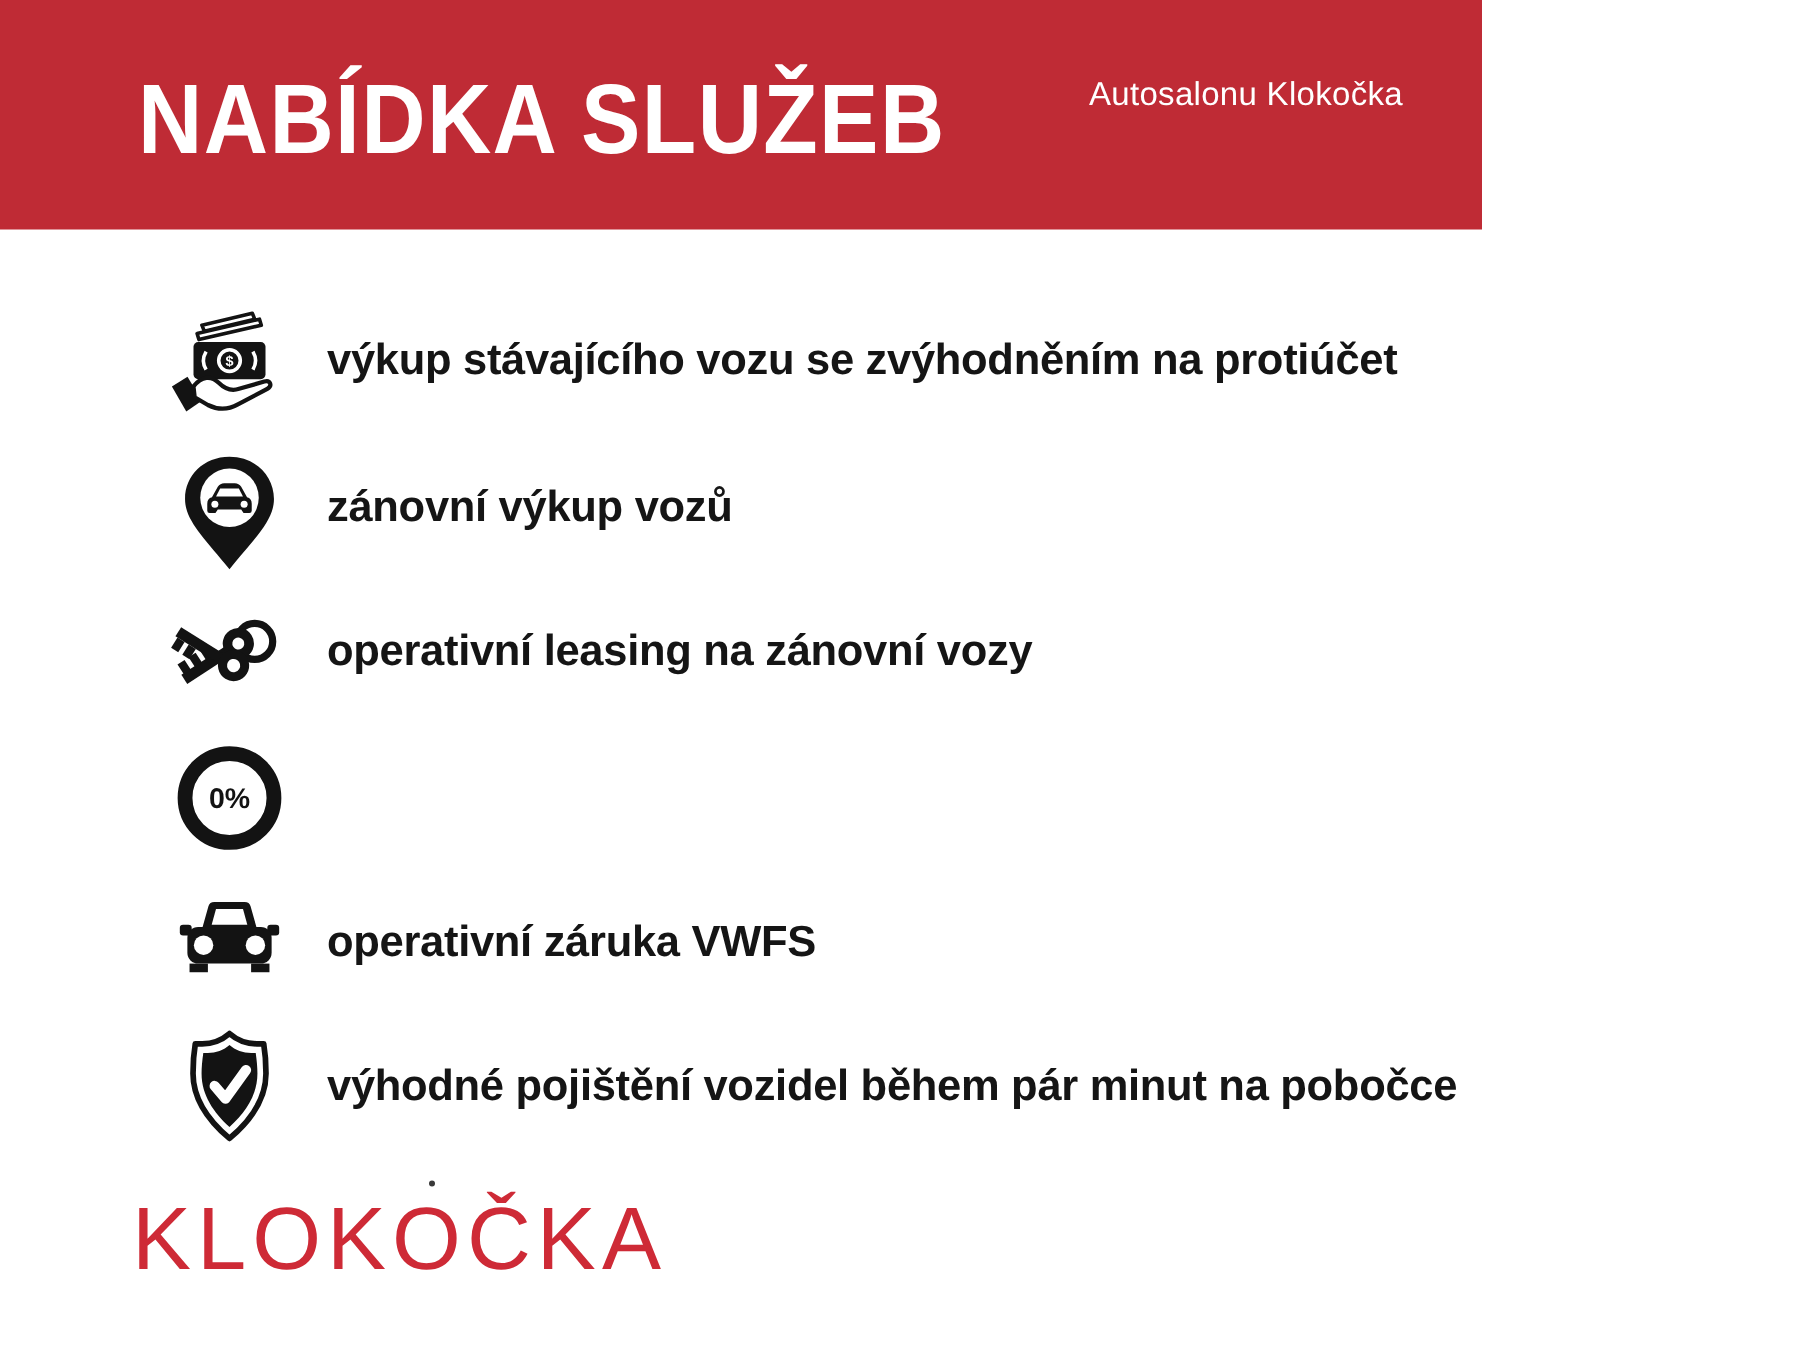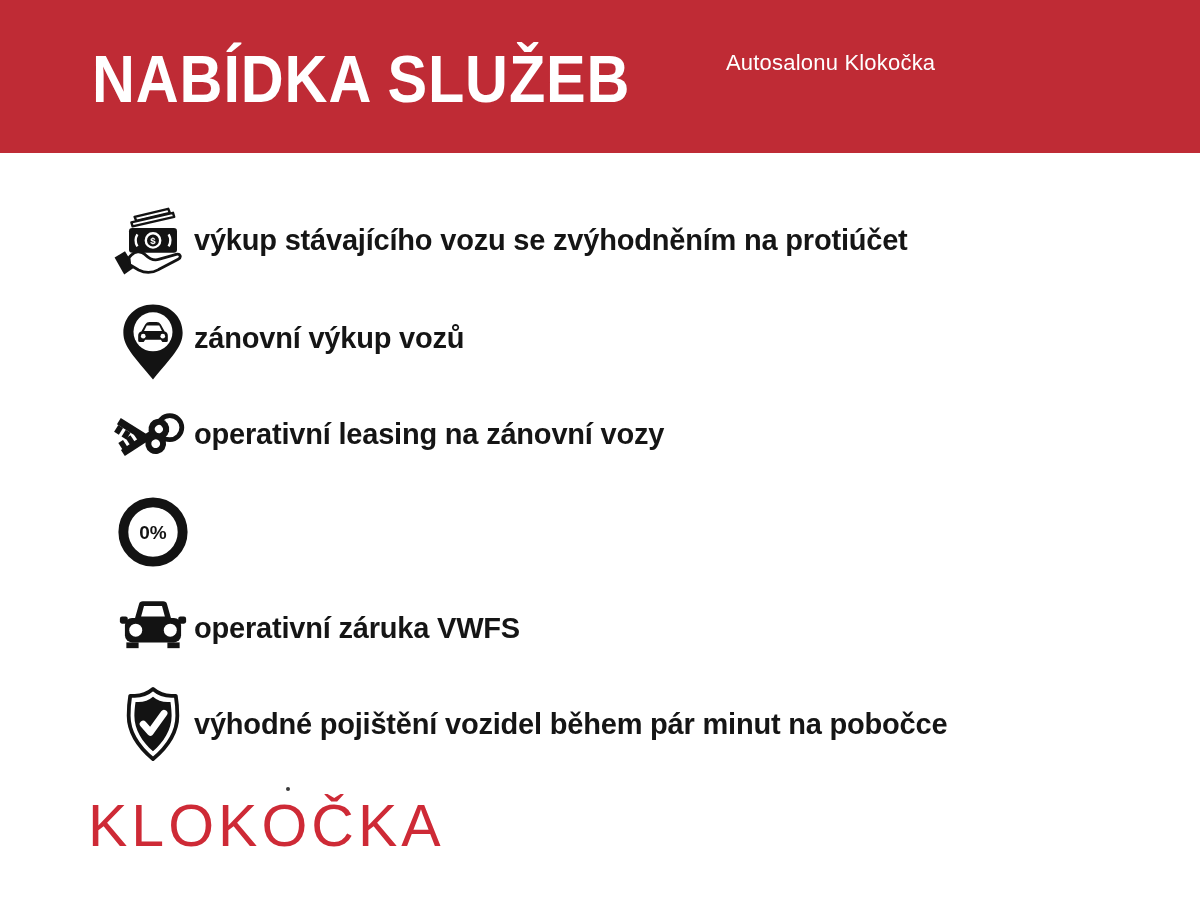--- a/index.html
+++ b/index.html
@@ -2,21 +2,21 @@
 <html><head>
 <meta charset="utf-8">
 <style>
   html,body{margin:0;padding:0;}
   body{
     width:1200px;height:899px;background:#ffffff;
     font-family:"Liberation Sans",sans-serif;
     position:relative;overflow:hidden;
   }
   .band{
-    position:absolute;left:0;top:0;width:1200px;height:153px;
+    position:absolute;left:0;top:0;width:988px;height:153px;
     background:#BF2B35;
   }
   .page-title{
     position:absolute;left:92px;top:46px;margin:0;
     color:#ffffff;font-size:66px;font-weight:700;line-height:66px;
     letter-spacing:1px;white-space:nowrap;
     transform:scaleX(0.9);transform-origin:left top;
   }
   .band-sub{
     position:absolute;left:726px;top:45px;
@@ -25,21 +25,21 @@
   }
   .services{position:absolute;left:0;top:153px;width:1200px;height:640px;}
   .row{
     position:absolute;left:112px;height:80px;display:flex;align-items:center;
   }
   .row-1{top:47px;} .row-2{top:145px;} .row-3{top:241px;}
   .row-4{top:339px;} .row-5{top:435px;} .row-6{top:531px;}
   .ic{width:82px;height:80px;display:flex;align-items:center;justify-content:center;flex:0 0 82px;}
   .ic svg{display:block;}
   .lbl{
-    margin-left:0;color:#151515;font-size:29px;font-weight:700;
+    margin-left:24px;color:#151515;font-size:29px;font-weight:700;
     letter-spacing:-0.2px;white-space:nowrap;
   }
   .brand-logo{
     position:absolute;left:88px;top:796px;margin:0;
     color:#CE2A36;font-size:59px;font-weight:400;line-height:60px;
     letter-spacing:4px;white-space:nowrap;
   }
   .logo-dot{
     position:absolute;left:286px;top:787px;width:4px;height:4px;border-radius:50%;
     background:#3a3a3a;

